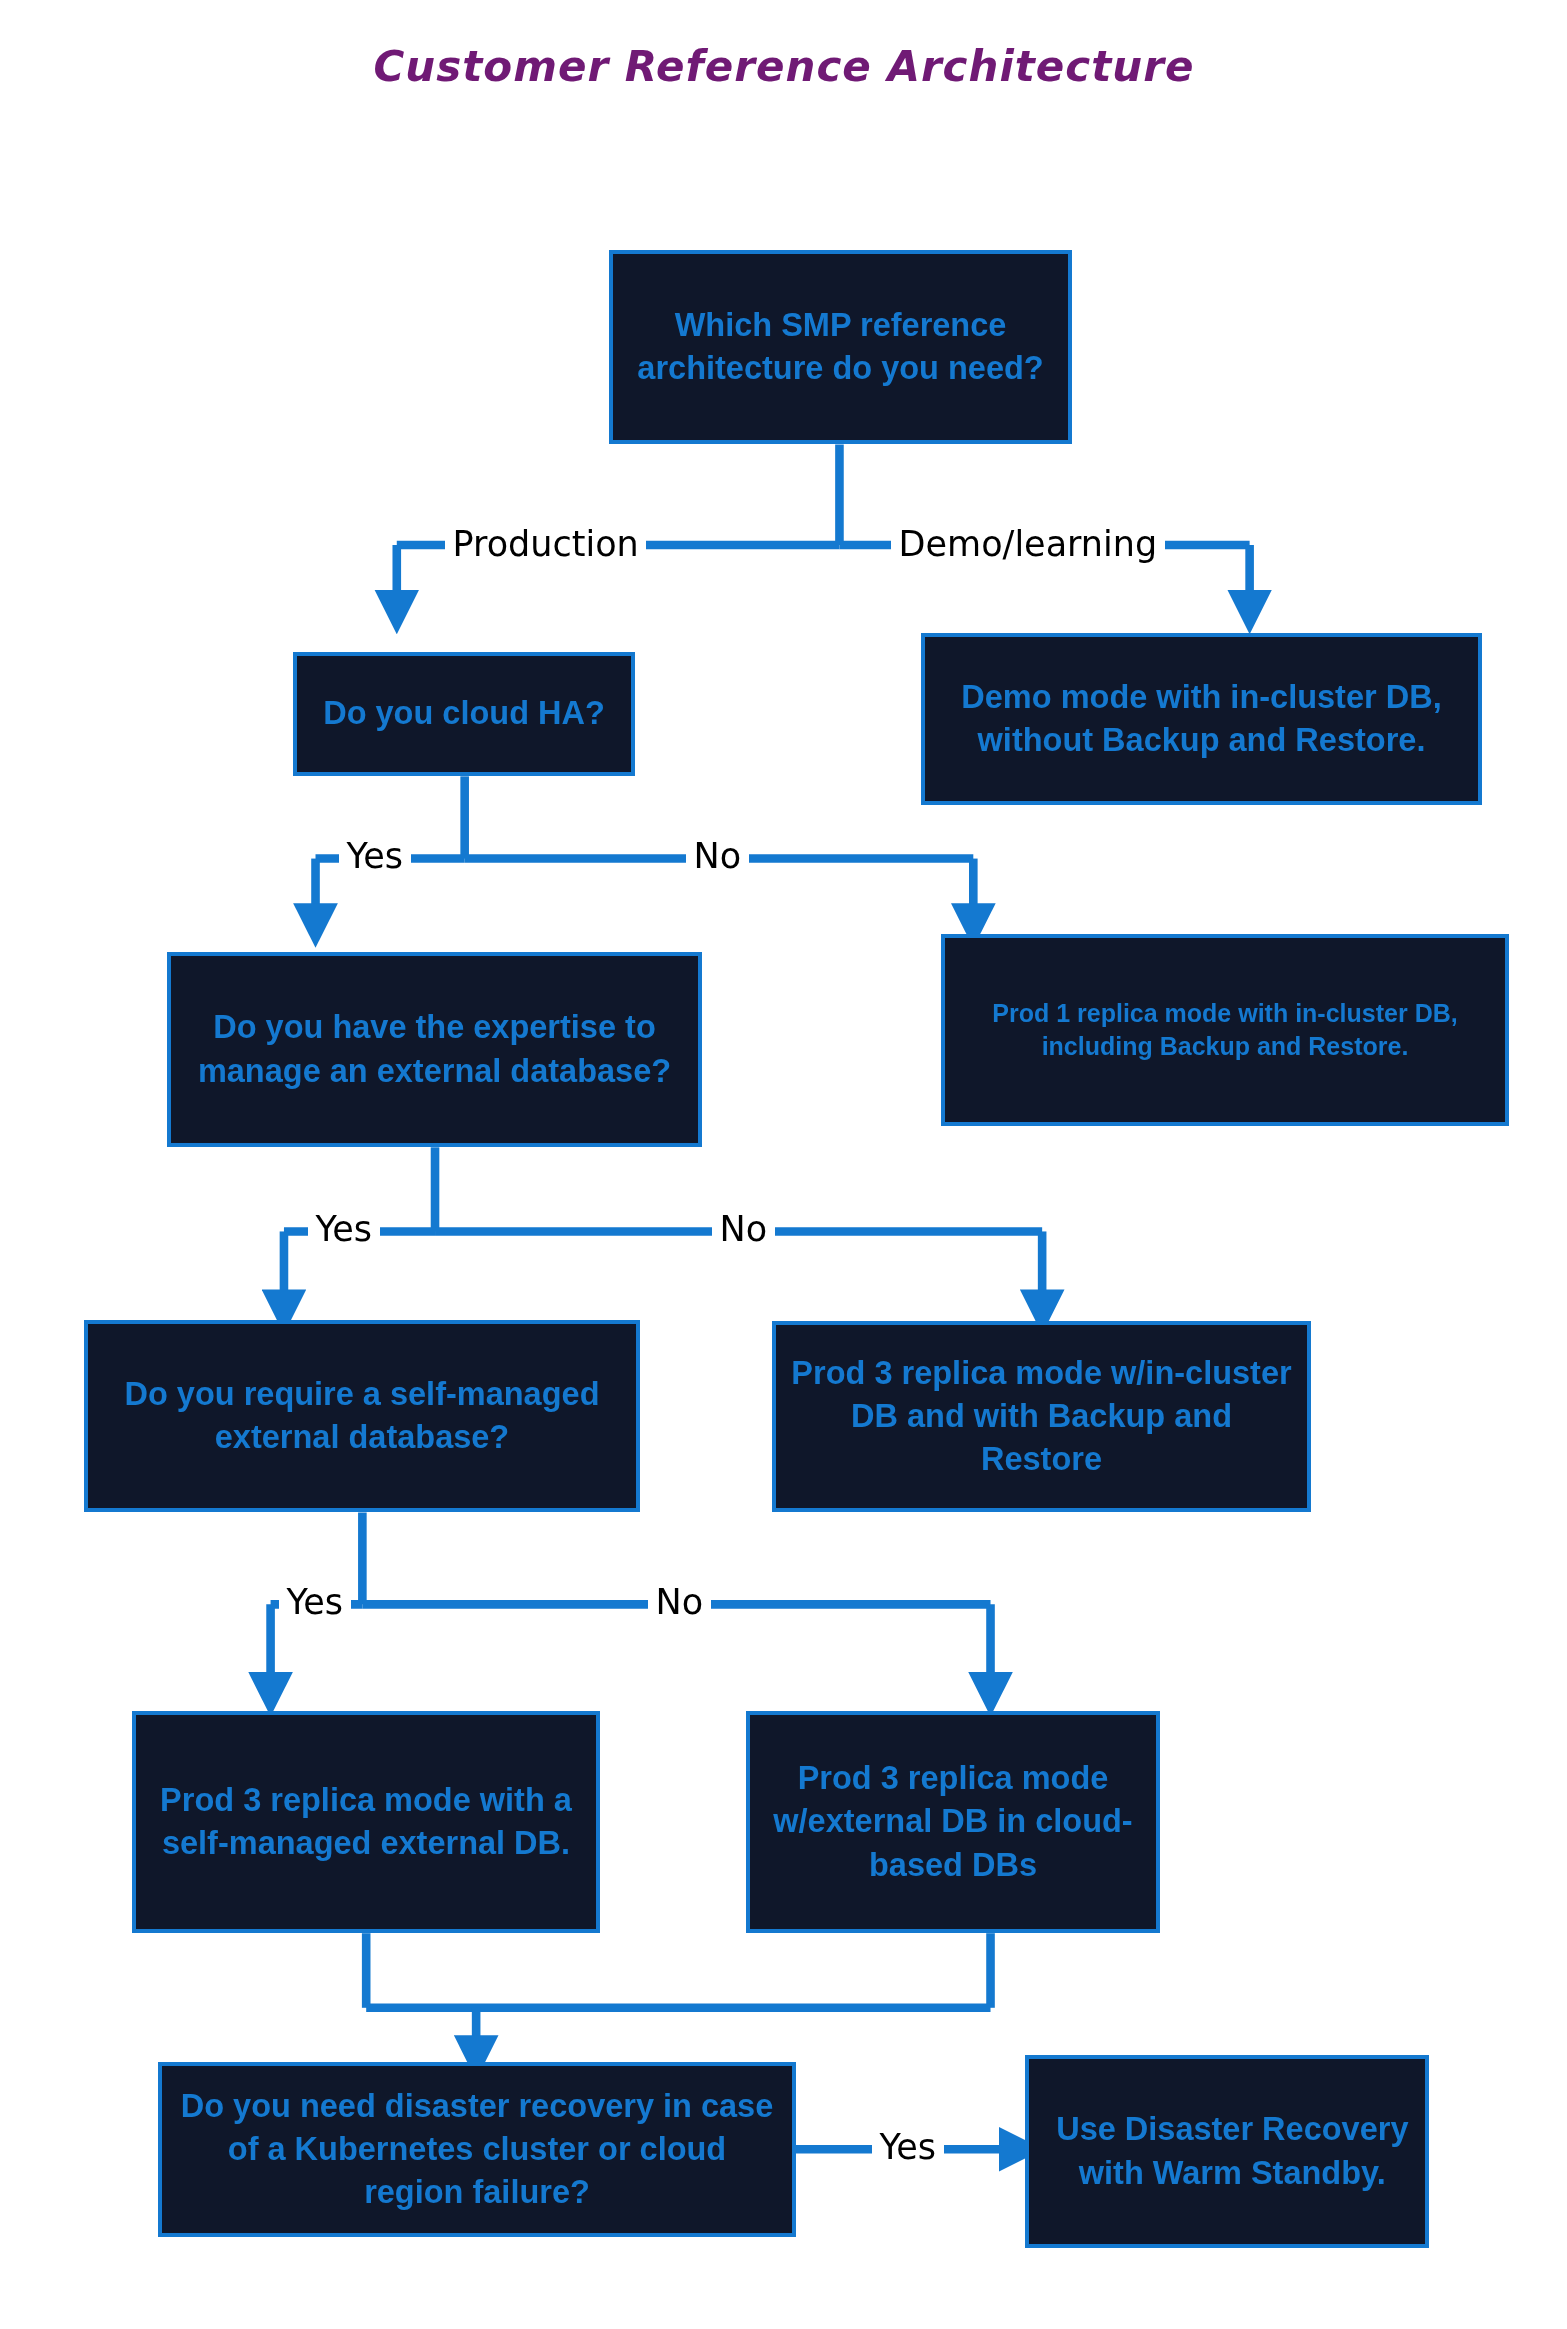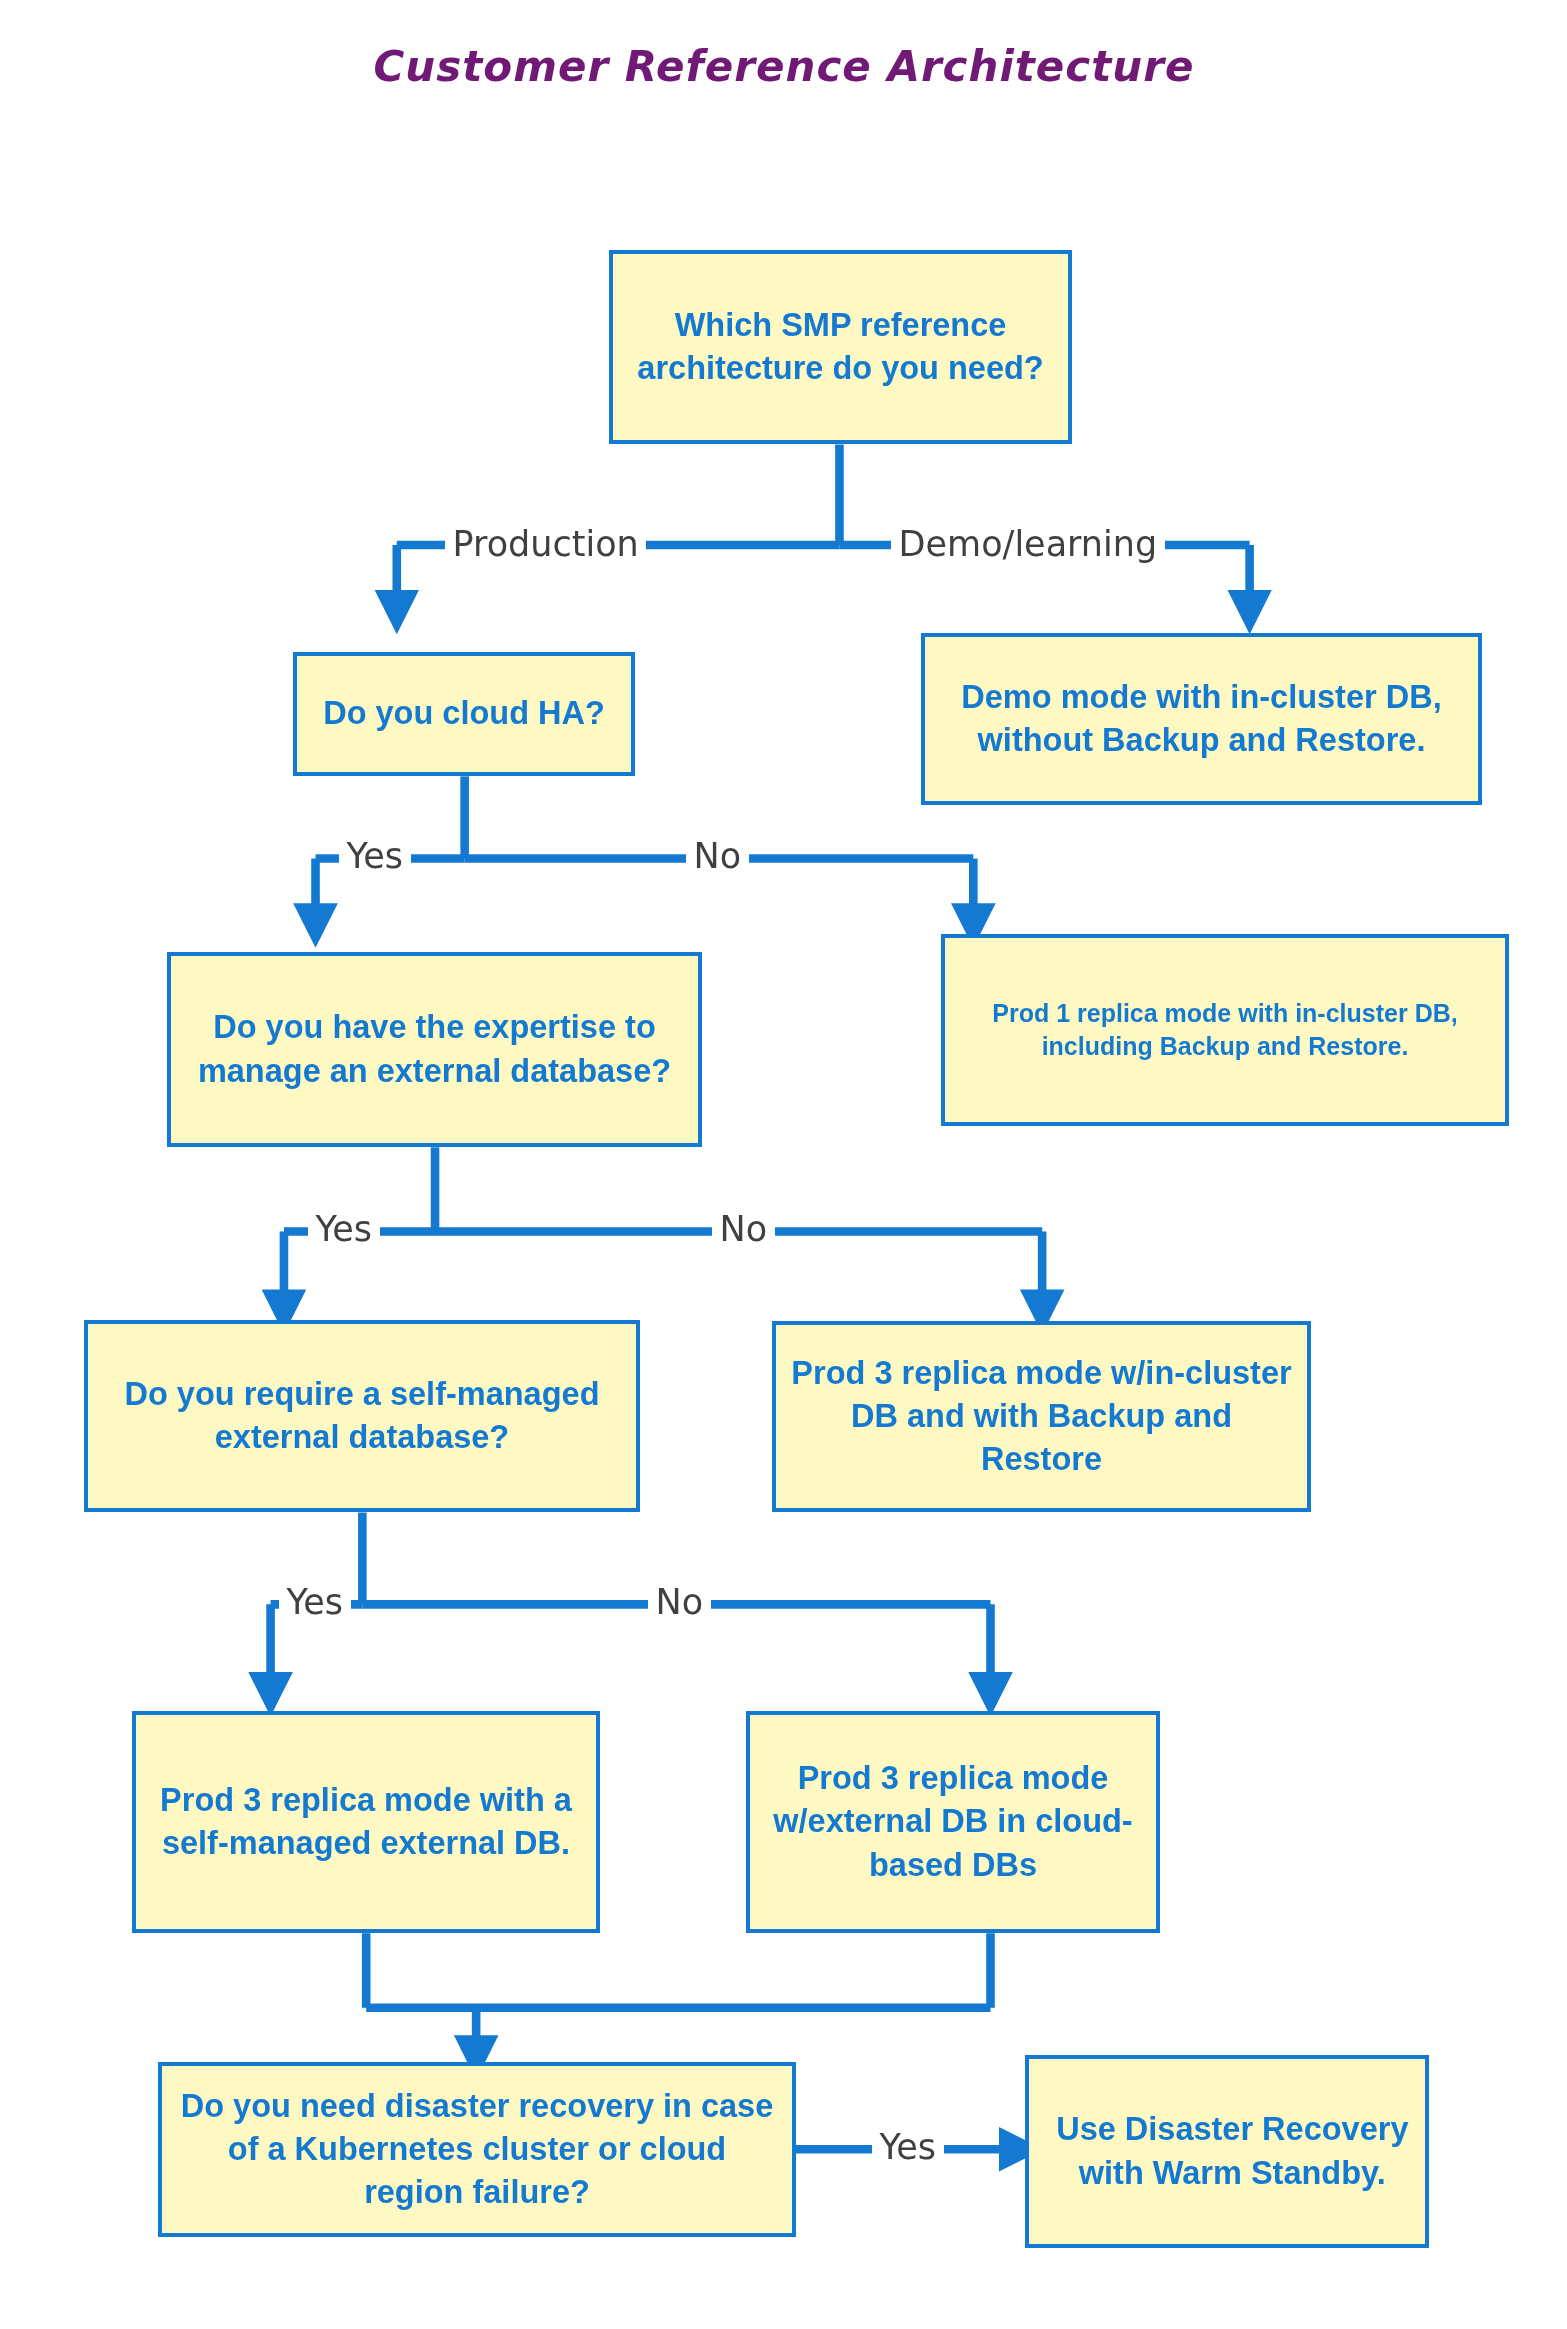--- a/index.html
+++ b/index.html
@@ -32,34 +32,34 @@
     font-weight: bold;
     font-style: italic;
     letter-spacing: 1px;
     color: #701a75;
     white-space: nowrap;
   }
   .node {
     position: absolute;
     box-sizing: border-box;
     border: 4.8px solid #1479d0;
-    background: #fef9c3;
+    background: #0f172a;
     display: flex;
     align-items: center;
     justify-content: center;
     text-align: center;
     color: #1479d0;
     font-weight: bold;
     font-family: "Liberation Sans", sans-serif;
     line-height: 1.33;
     padding: 5.7px 13.4px;
   }
   .edge-label {
     position: absolute;
-    color: #404040;
+    color: #000000;
     font-family: "DejaVu Sans", sans-serif;
     font-weight: normal;
     font-size: 35px;
     background: #ffffff;
     padding: 0 7.6px;
     white-space: nowrap;
     line-height: 1;
   }
 </style>
 </head>

